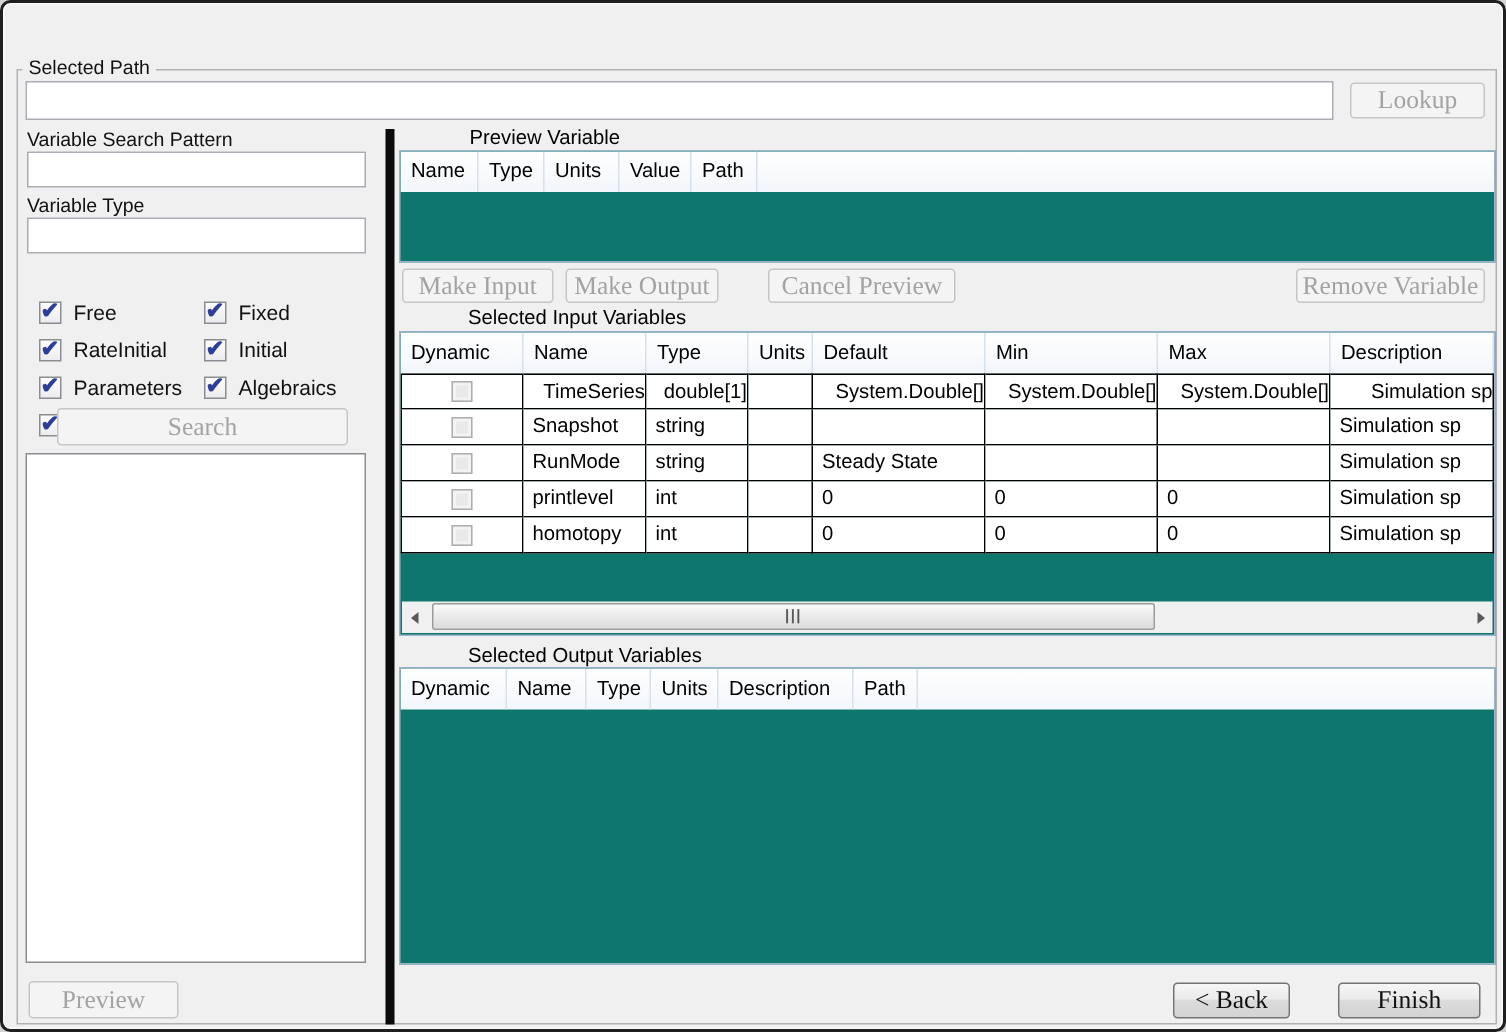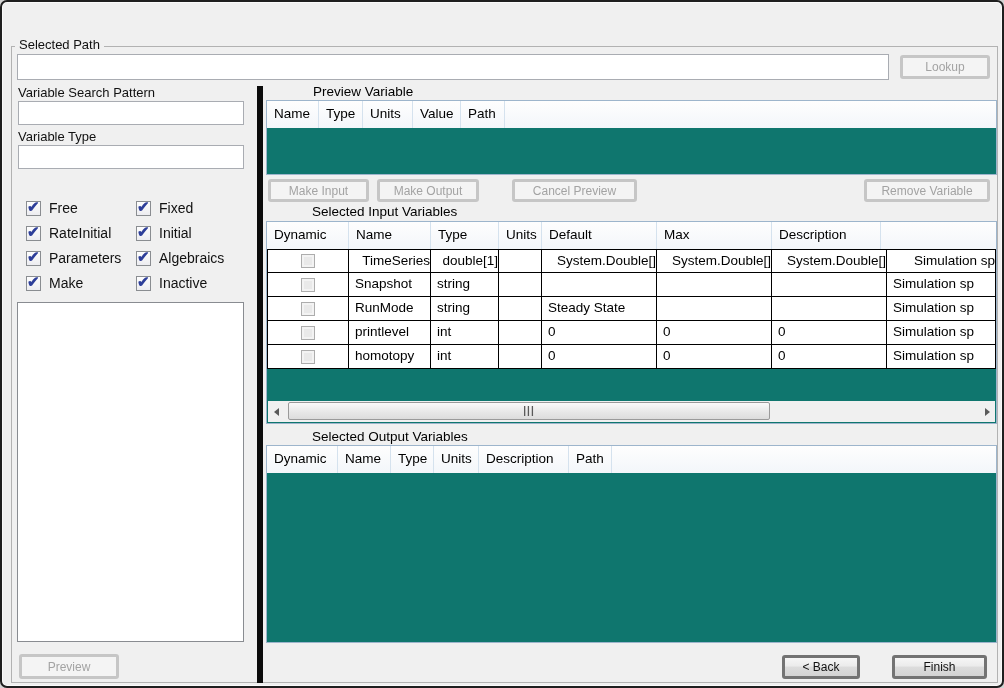--- a/index.html
+++ b/index.html
@@ -31,22 +31,22 @@
   .frame { position:absolute; left:9px; top:44px; width:987px; height:637px;
            border:1px solid #b2b2b2; background:#f0f0f0; }
   .gb-label { position:absolute; left:13px; top:35px; font-size:13px; color:#111;
               background:#f0f0f0; padding:0 4px; z-index:3; }
 
   label.small { font-size:13px; color:#111; position:absolute; white-space:nowrap; }
 
   .textbox { position:absolute; background:#fff; border:1px solid #a9acb2; font-size:13px; padding:2px 4px;
              font-family:"Liberation Sans", sans-serif; }
 
-  .btn { position:absolute; font-family:Liberation Sans, sans-serif; font-size:12px; color:#111;
-         border:3px solid #737373; border-radius:3px;
+  .btn { position:absolute; font-family:Liberation Serif, serif; font-size:17px; color:#111;
+         border:1px solid #737373; border-radius:3px;
          background:linear-gradient(#f6f6f6,#ebebeb 45%,#dcdcdc 50%,#d3d3d3); }
   .btn.disabled { border-color:#c6c6c6; background:#f4f4f4; color:#a3a3a3; }
 
   
   .checkbox-grid { position:absolute; left:24px; top:166px; width:214px;
                    display:grid; grid-template-columns:110px 1fr; row-gap:9px;margin-top:32px; }
   .cbitem { display:flex; align-items:center; gap:8px; font-size:14px; color:#111; cursor:default; }
   .cb { width:15px; height:15px; border:1px solid #8a8d91; background:linear-gradient(#fefefe,#ececf0);
         position:relative; flex:none; }
   .cb.checked::after { content:"\2714"; position:absolute; left:0px; top:-4px; color:#2d3e99;
@@ -129,20 +129,21 @@
       <span class="cbitem">
         <span class="cb checked"></span>
         <span>Make</span>
       </span>
       <span class="cbitem">
         <span class="cb checked"></span>
         <span>Inactive</span>
       </span>
     </div>
 
+  <button class="btn disabled" style="left:36px; top:270px; width:194px; height:25px;" disabled="">Search</button>
 
   <div class="listbox"></div>
 
   <button class="btn disabled" style="left:17px; top:652px; width:100px; height:25px;" disabled="">Preview</button>
 
   <div class="divider"></div>
 
   <span class="section-label" style="left:264px; top:82px;">Preview Variable</span>
   <div class="grid" id="preview-table" style="left:264px; top:98px; width:731px; height:75px;">
     <div class="ghead">
@@ -160,20 +161,21 @@
   <button class="btn disabled" style="left:510px; top:177px; width:125px; height:23px;" disabled="">Cancel Preview</button>
 
   <span class="section-label" style="left:263px; top:202px;">Selected Input Variables</span>
   <div class="grid" id="input-table" style="left:264px; top:219px; width:731px; height:203px;">
     <div class="ghead">
         <span class="gth" style="width: 82px;">Dynamic</span>
         <span class="gth" style="width: 82px;">Name</span>
         <span class="gth" style="width: 68px;">Type</span>
         <span class="gth" style="width: 43px;">Units</span>
         <span class="gth" style="width: 115px;">Default</span>
+        <span class="gth" style="width: 115px;">Min</span>
         <span class="gth" style="width: 115px;">Max</span>
         <span class="gth" style="width: 109px;">Description</span>
       </div>
     <div id="input-table-body">
         <div class="grow">
           <span class="gtd" style="width: 82px;">
             <span class="gridcb"></span>
           </span>
           <span class="gtd" style="width: 82px;">TimeSeries</span>
           <span class="gtd" style="width: 68px;">double[1]</span>

